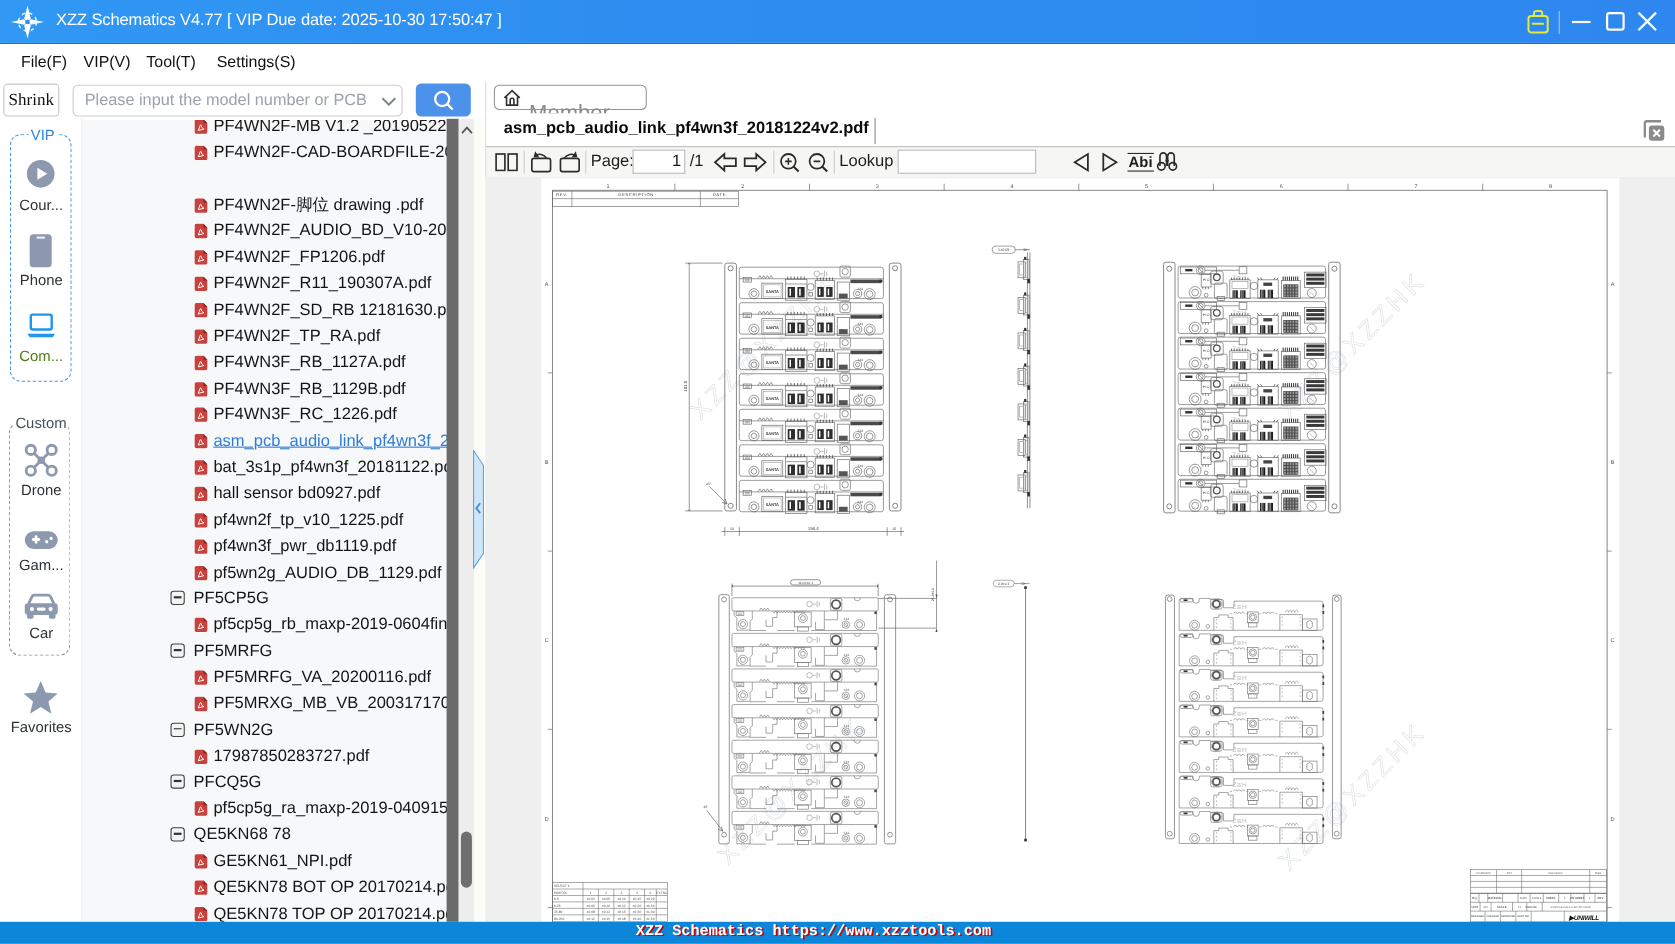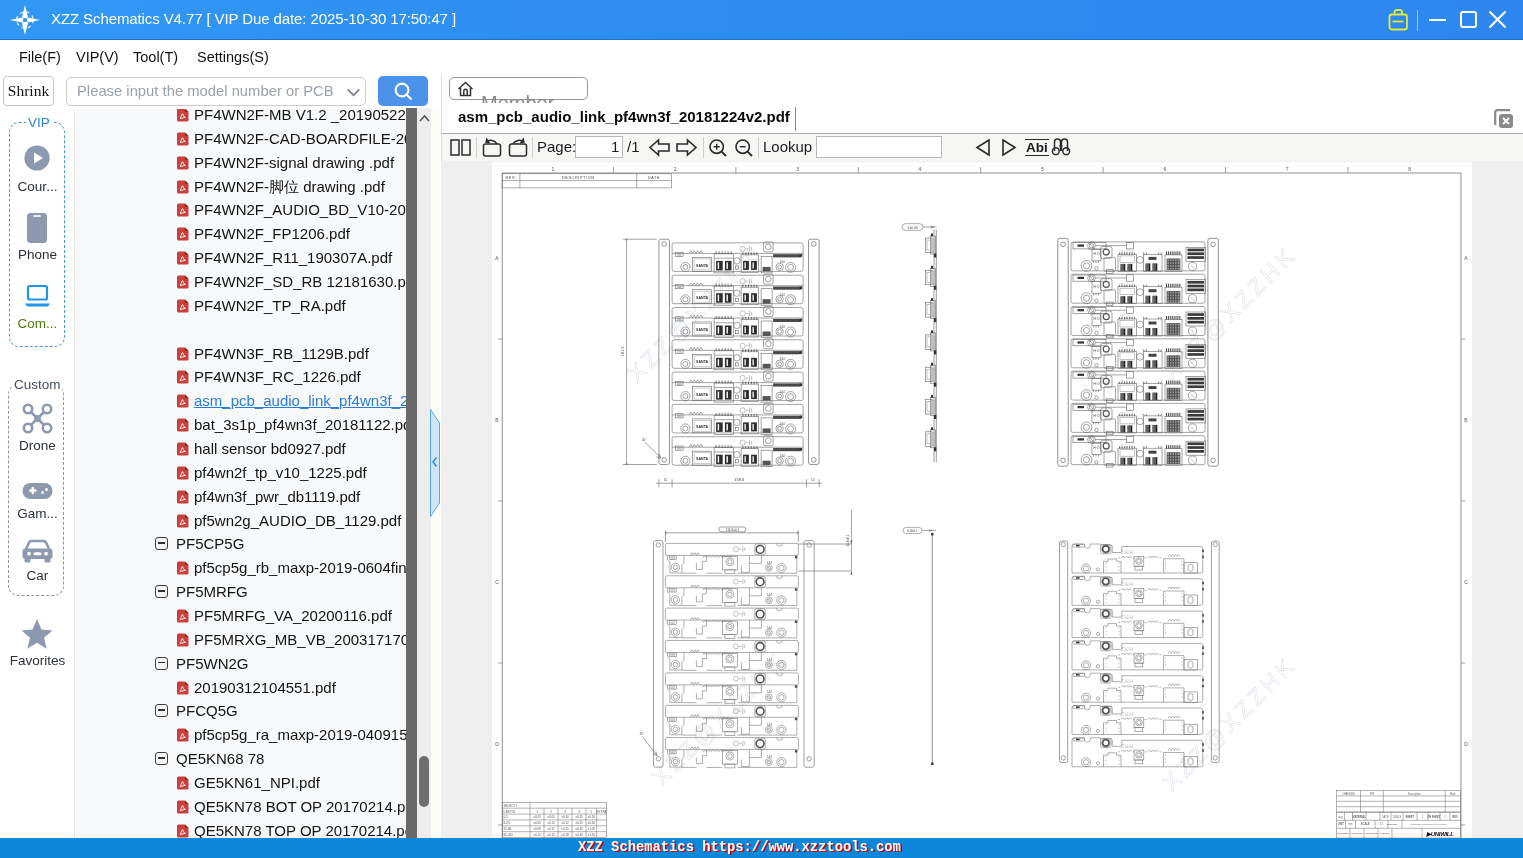--- a/index.html
+++ b/index.html
@@ -170,28 +170,20 @@
       <span class="ttext">PF4WN2F-MB V1.2 _20190522.p</span>
     </div>
 <div class="trow" style="top:17.9px;width:331px">
       <svg class="ticon" style="left:100px" width="13" height="14" viewBox="0 0 13 14">
         <path d="M1 2 a1.5 1.5 0 0 1 1.5-1.5 H9 L12.5 4 V12 a1.5 1.5 0 0 1-1.5 1.5 H2.5 A1.5 1.5 0 0 1 1 12 Z" fill="#c9413c"></path>
         <path d="M9 0.5 L12.5 4 H9.8 A0.8 0.8 0 0 1 9 3.2 Z" fill="#8c2420"></path>
         <path d="M4.2 10.6 C4.8 9.3 5.6 7.3 5.9 6.1 C6 5.5 6.9 5.5 7 6.2 C7.2 7.6 8 9 9.4 9.3 C8 9.6 5.9 10.2 4.2 10.6 Z" fill="none" stroke="#fff" stroke-width="0.9"></path>
       </svg>
       <span class="ttext">PF4WN2F-CAD-BOARDFILE-201</span>
     </div>
-<div class="trow" style="top:41.7px;width:331px">
-      <svg class="ticon" style="left:100px" width="13" height="14" viewBox="0 0 13 14">
-        <path d="M1 2 a1.5 1.5 0 0 1 1.5-1.5 H9 L12.5 4 V12 a1.5 1.5 0 0 1-1.5 1.5 H2.5 A1.5 1.5 0 0 1 1 12 Z" fill="#c9413c"></path>
-        <path d="M9 0.5 L12.5 4 H9.8 A0.8 0.8 0 0 1 9 3.2 Z" fill="#8c2420"></path>
-        <path d="M4.2 10.6 C4.8 9.3 5.6 7.3 5.9 6.1 C6 5.5 6.9 5.5 7 6.2 C7.2 7.6 8 9 9.4 9.3 C8 9.6 5.9 10.2 4.2 10.6 Z" fill="none" stroke="#fff" stroke-width="0.9"></path>
-      </svg>
-      <span class="ttext">PF4WN2F-signal drawing .pdf</span>
-    </div>
 <div class="trow" style="top:65.6px;width:331px">
       <svg class="ticon" style="left:100px" width="13" height="14" viewBox="0 0 13 14">
         <path d="M1 2 a1.5 1.5 0 0 1 1.5-1.5 H9 L12.5 4 V12 a1.5 1.5 0 0 1-1.5 1.5 H2.5 A1.5 1.5 0 0 1 1 12 Z" fill="#c9413c"></path>
         <path d="M9 0.5 L12.5 4 H9.8 A0.8 0.8 0 0 1 9 3.2 Z" fill="#8c2420"></path>
         <path d="M4.2 10.6 C4.8 9.3 5.6 7.3 5.9 6.1 C6 5.5 6.9 5.5 7 6.2 C7.2 7.6 8 9 9.4 9.3 C8 9.6 5.9 10.2 4.2 10.6 Z" fill="none" stroke="#fff" stroke-width="0.9"></path>
       </svg>
       <span class="ttext">PF4WN2F-脚位 drawing .pdf</span>
     </div>
 <div class="trow" style="top:89.4px;width:331px">
       <svg class="ticon" style="left:100px" width="13" height="14" viewBox="0 0 13 14">
@@ -225,20 +217,28 @@
       </svg>
       <span class="ttext">PF4WN2F_SD_RB 12181630.pdf</span>
     </div>
 <div class="trow" style="top:184.9px;width:331px">
       <svg class="ticon" style="left:100px" width="13" height="14" viewBox="0 0 13 14">
         <path d="M1 2 a1.5 1.5 0 0 1 1.5-1.5 H9 L12.5 4 V12 a1.5 1.5 0 0 1-1.5 1.5 H2.5 A1.5 1.5 0 0 1 1 12 Z" fill="#c9413c"></path>
         <path d="M9 0.5 L12.5 4 H9.8 A0.8 0.8 0 0 1 9 3.2 Z" fill="#8c2420"></path>
         <path d="M4.2 10.6 C4.8 9.3 5.6 7.3 5.9 6.1 C6 5.5 6.9 5.5 7 6.2 C7.2 7.6 8 9 9.4 9.3 C8 9.6 5.9 10.2 4.2 10.6 Z" fill="none" stroke="#fff" stroke-width="0.9"></path>
       </svg>
       <span class="ttext">PF4WN2F_TP_RA.pdf</span>
+    </div>
+<div class="trow" style="top:208.7px;width:331px">
+      <svg class="ticon" style="left:100px" width="13" height="14" viewBox="0 0 13 14">
+        <path d="M1 2 a1.5 1.5 0 0 1 1.5-1.5 H9 L12.5 4 V12 a1.5 1.5 0 0 1-1.5 1.5 H2.5 A1.5 1.5 0 0 1 1 12 Z" fill="#c9413c"></path>
+        <path d="M9 0.5 L12.5 4 H9.8 A0.8 0.8 0 0 1 9 3.2 Z" fill="#8c2420"></path>
+        <path d="M4.2 10.6 C4.8 9.3 5.6 7.3 5.9 6.1 C6 5.5 6.9 5.5 7 6.2 C7.2 7.6 8 9 9.4 9.3 C8 9.6 5.9 10.2 4.2 10.6 Z" fill="none" stroke="#fff" stroke-width="0.9"></path>
+      </svg>
+      <span class="ttext">PF4WN3F_RB_1127A.pdf</span>
     </div>
 <div class="trow" style="top:232.6px;width:331px">
       <svg class="ticon" style="left:100px" width="13" height="14" viewBox="0 0 13 14">
         <path d="M1 2 a1.5 1.5 0 0 1 1.5-1.5 H9 L12.5 4 V12 a1.5 1.5 0 0 1-1.5 1.5 H2.5 A1.5 1.5 0 0 1 1 12 Z" fill="#c9413c"></path>
         <path d="M9 0.5 L12.5 4 H9.8 A0.8 0.8 0 0 1 9 3.2 Z" fill="#8c2420"></path>
         <path d="M4.2 10.6 C4.8 9.3 5.6 7.3 5.9 6.1 C6 5.5 6.9 5.5 7 6.2 C7.2 7.6 8 9 9.4 9.3 C8 9.6 5.9 10.2 4.2 10.6 Z" fill="none" stroke="#fff" stroke-width="0.9"></path>
       </svg>
       <span class="ttext">PF4WN3F_RB_1129B.pdf</span>
     </div>
 <div class="trow" style="top:256.4px;width:331px">
@@ -332,21 +332,21 @@
 <div class="trow" style="top:542.7px;width:331px">
       <span class="gbox" style="top:5px"></span>
       <span class="gtext">PF5WN2G</span>
     </div>
 <div class="trow" style="top:566.6px;width:331px">
       <svg class="ticon" style="left:100px" width="13" height="14" viewBox="0 0 13 14">
         <path d="M1 2 a1.5 1.5 0 0 1 1.5-1.5 H9 L12.5 4 V12 a1.5 1.5 0 0 1-1.5 1.5 H2.5 A1.5 1.5 0 0 1 1 12 Z" fill="#c9413c"></path>
         <path d="M9 0.5 L12.5 4 H9.8 A0.8 0.8 0 0 1 9 3.2 Z" fill="#8c2420"></path>
         <path d="M4.2 10.6 C4.8 9.3 5.6 7.3 5.9 6.1 C6 5.5 6.9 5.5 7 6.2 C7.2 7.6 8 9 9.4 9.3 C8 9.6 5.9 10.2 4.2 10.6 Z" fill="none" stroke="#fff" stroke-width="0.9"></path>
       </svg>
-      <span class="ttext">20190312104551.pdf</span>
+      <span class="ttext">17987850283727.pdf</span>
     </div>
 <div class="trow" style="top:590.4px;width:331px">
       <span class="gbox" style="top:5px"></span>
       <span class="gtext">PFCQ5G</span>
     </div>
 <div class="trow" style="top:614.3px;width:331px">
       <svg class="ticon" style="left:100px" width="13" height="14" viewBox="0 0 13 14">
         <path d="M1 2 a1.5 1.5 0 0 1 1.5-1.5 H9 L12.5 4 V12 a1.5 1.5 0 0 1-1.5 1.5 H2.5 A1.5 1.5 0 0 1 1 12 Z" fill="#c9413c"></path>
         <path d="M9 0.5 L12.5 4 H9.8 A0.8 0.8 0 0 1 9 3.2 Z" fill="#8c2420"></path>
         <path d="M4.2 10.6 C4.8 9.3 5.6 7.3 5.9 6.1 C6 5.5 6.9 5.5 7 6.2 C7.2 7.6 8 9 9.4 9.3 C8 9.6 5.9 10.2 4.2 10.6 Z" fill="none" stroke="#fff" stroke-width="0.9"></path>

